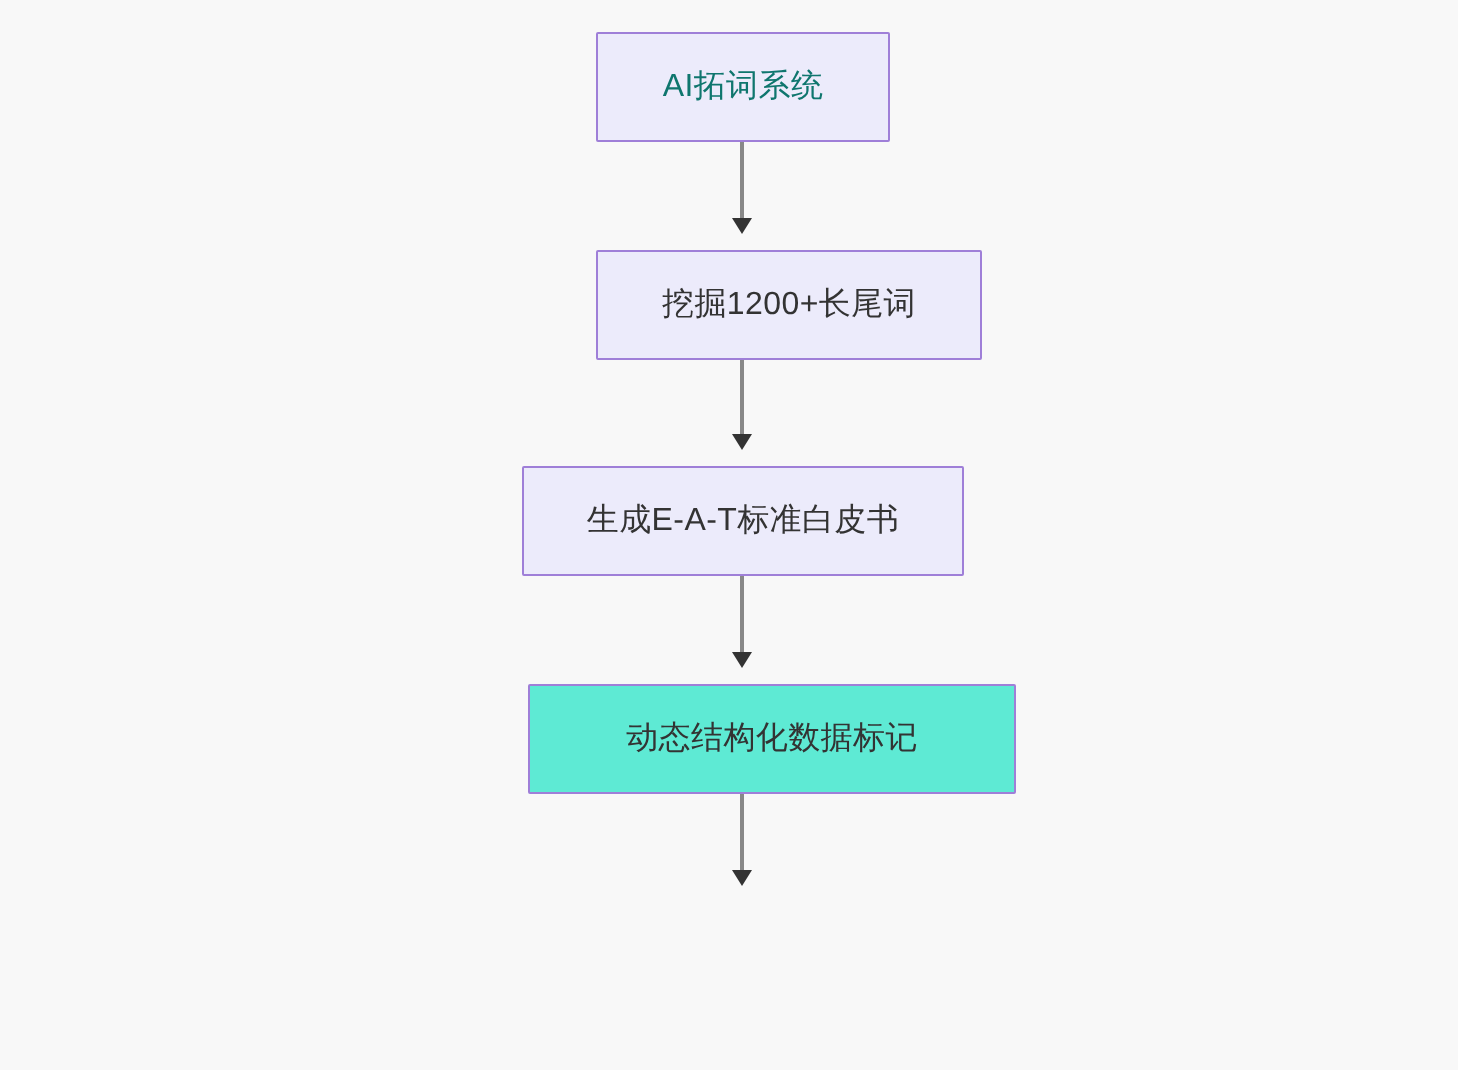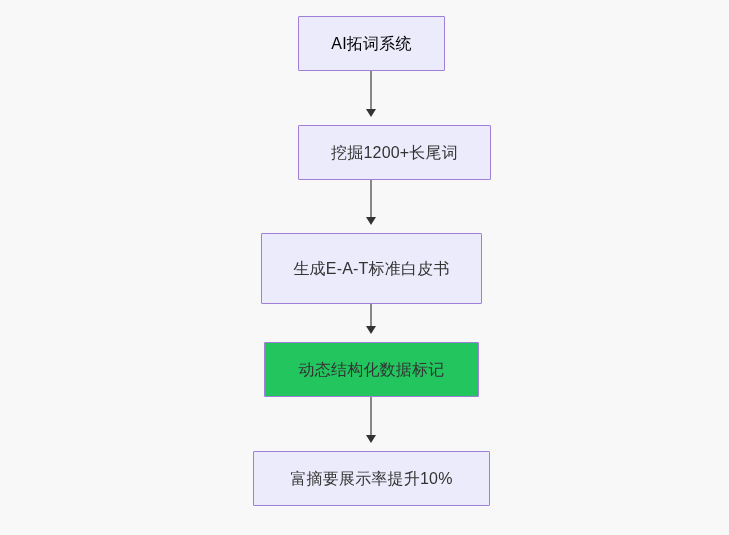--- a/index.html
+++ b/index.html
@@ -84,32 +84,29 @@
     <div class="edge-line" style="height: 39px; background: rgb(136, 136, 136);"></div>
     <div class="edge-arrowhead" style="top: 38px; border-top-color: rgb(51, 51, 51);"></div>
   </div>
 
   <div class="edge" style="left: 370px; top: 397px; width: 2px; height: 46px;">
     <div class="edge-line" style="height: 39px; background: rgb(136, 136, 136);"></div>
     <div class="edge-arrowhead" style="top: 38px; border-top-color: rgb(51, 51, 51);"></div>
   </div>
 
   <div class="node-box" style="left: 298px; top: 16px; width: 147px; height: 55px; background: rgb(236, 235, 251); border-color: rgb(159, 127, 216);">
-    <span class="node-label" style="color: #000000;">AI拓词系统</span>
+    <span class="node-label" style="color: #0f766e;">AI拓词系统</span>
   </div>
 
   <div class="node-box" style="left: 275px; top: 125px; width: 193px; height: 55px; background: rgb(236, 235, 251); border-color: rgb(159, 127, 216); margin-left: 23px;">
     <span class="node-label" style="color: rgb(51, 51, 51);">挖掘1200+长尾词</span>
   </div>
 
-  <div class="node-box" style="left: 261px; top: 233px; width: 221px; height: 71px; background: rgb(236, 235, 251); border-color: rgb(159, 127, 216);">
+  <div class="node-box" style="left: 261px; top: 233px; width: 221px; height: 55px; background: rgb(236, 235, 251); border-color: rgb(159, 127, 216);">
     <span class="node-label" style="color: rgb(51, 51, 51);">生成E-A-T标准白皮书</span>
   </div>
 
-  <div class="node-box" style="left: 264px; top: 342px; width: 215px; height: 55px; background: #22c55e; border-color: rgb(159, 127, 216);">
+  <div class="node-box" style="left: 264px; top: 342px; width: 244px; height: 55px; background: #5eead4; border-color: rgb(159, 127, 216);">
     <span class="node-label" style="color: rgb(51, 51, 51);">动态结构化数据标记</span>
   </div>
 
-  <div class="node-box" style="left: 253px; top: 451px; width: 237px; height: 55px; background: rgb(236, 235, 251); border-color: rgb(159, 127, 216);">
-    <span class="node-label" style="color: rgb(51, 51, 51);">富摘要展示率提升10%</span>
-  </div>
 
 </div>
 
 </body></html>

